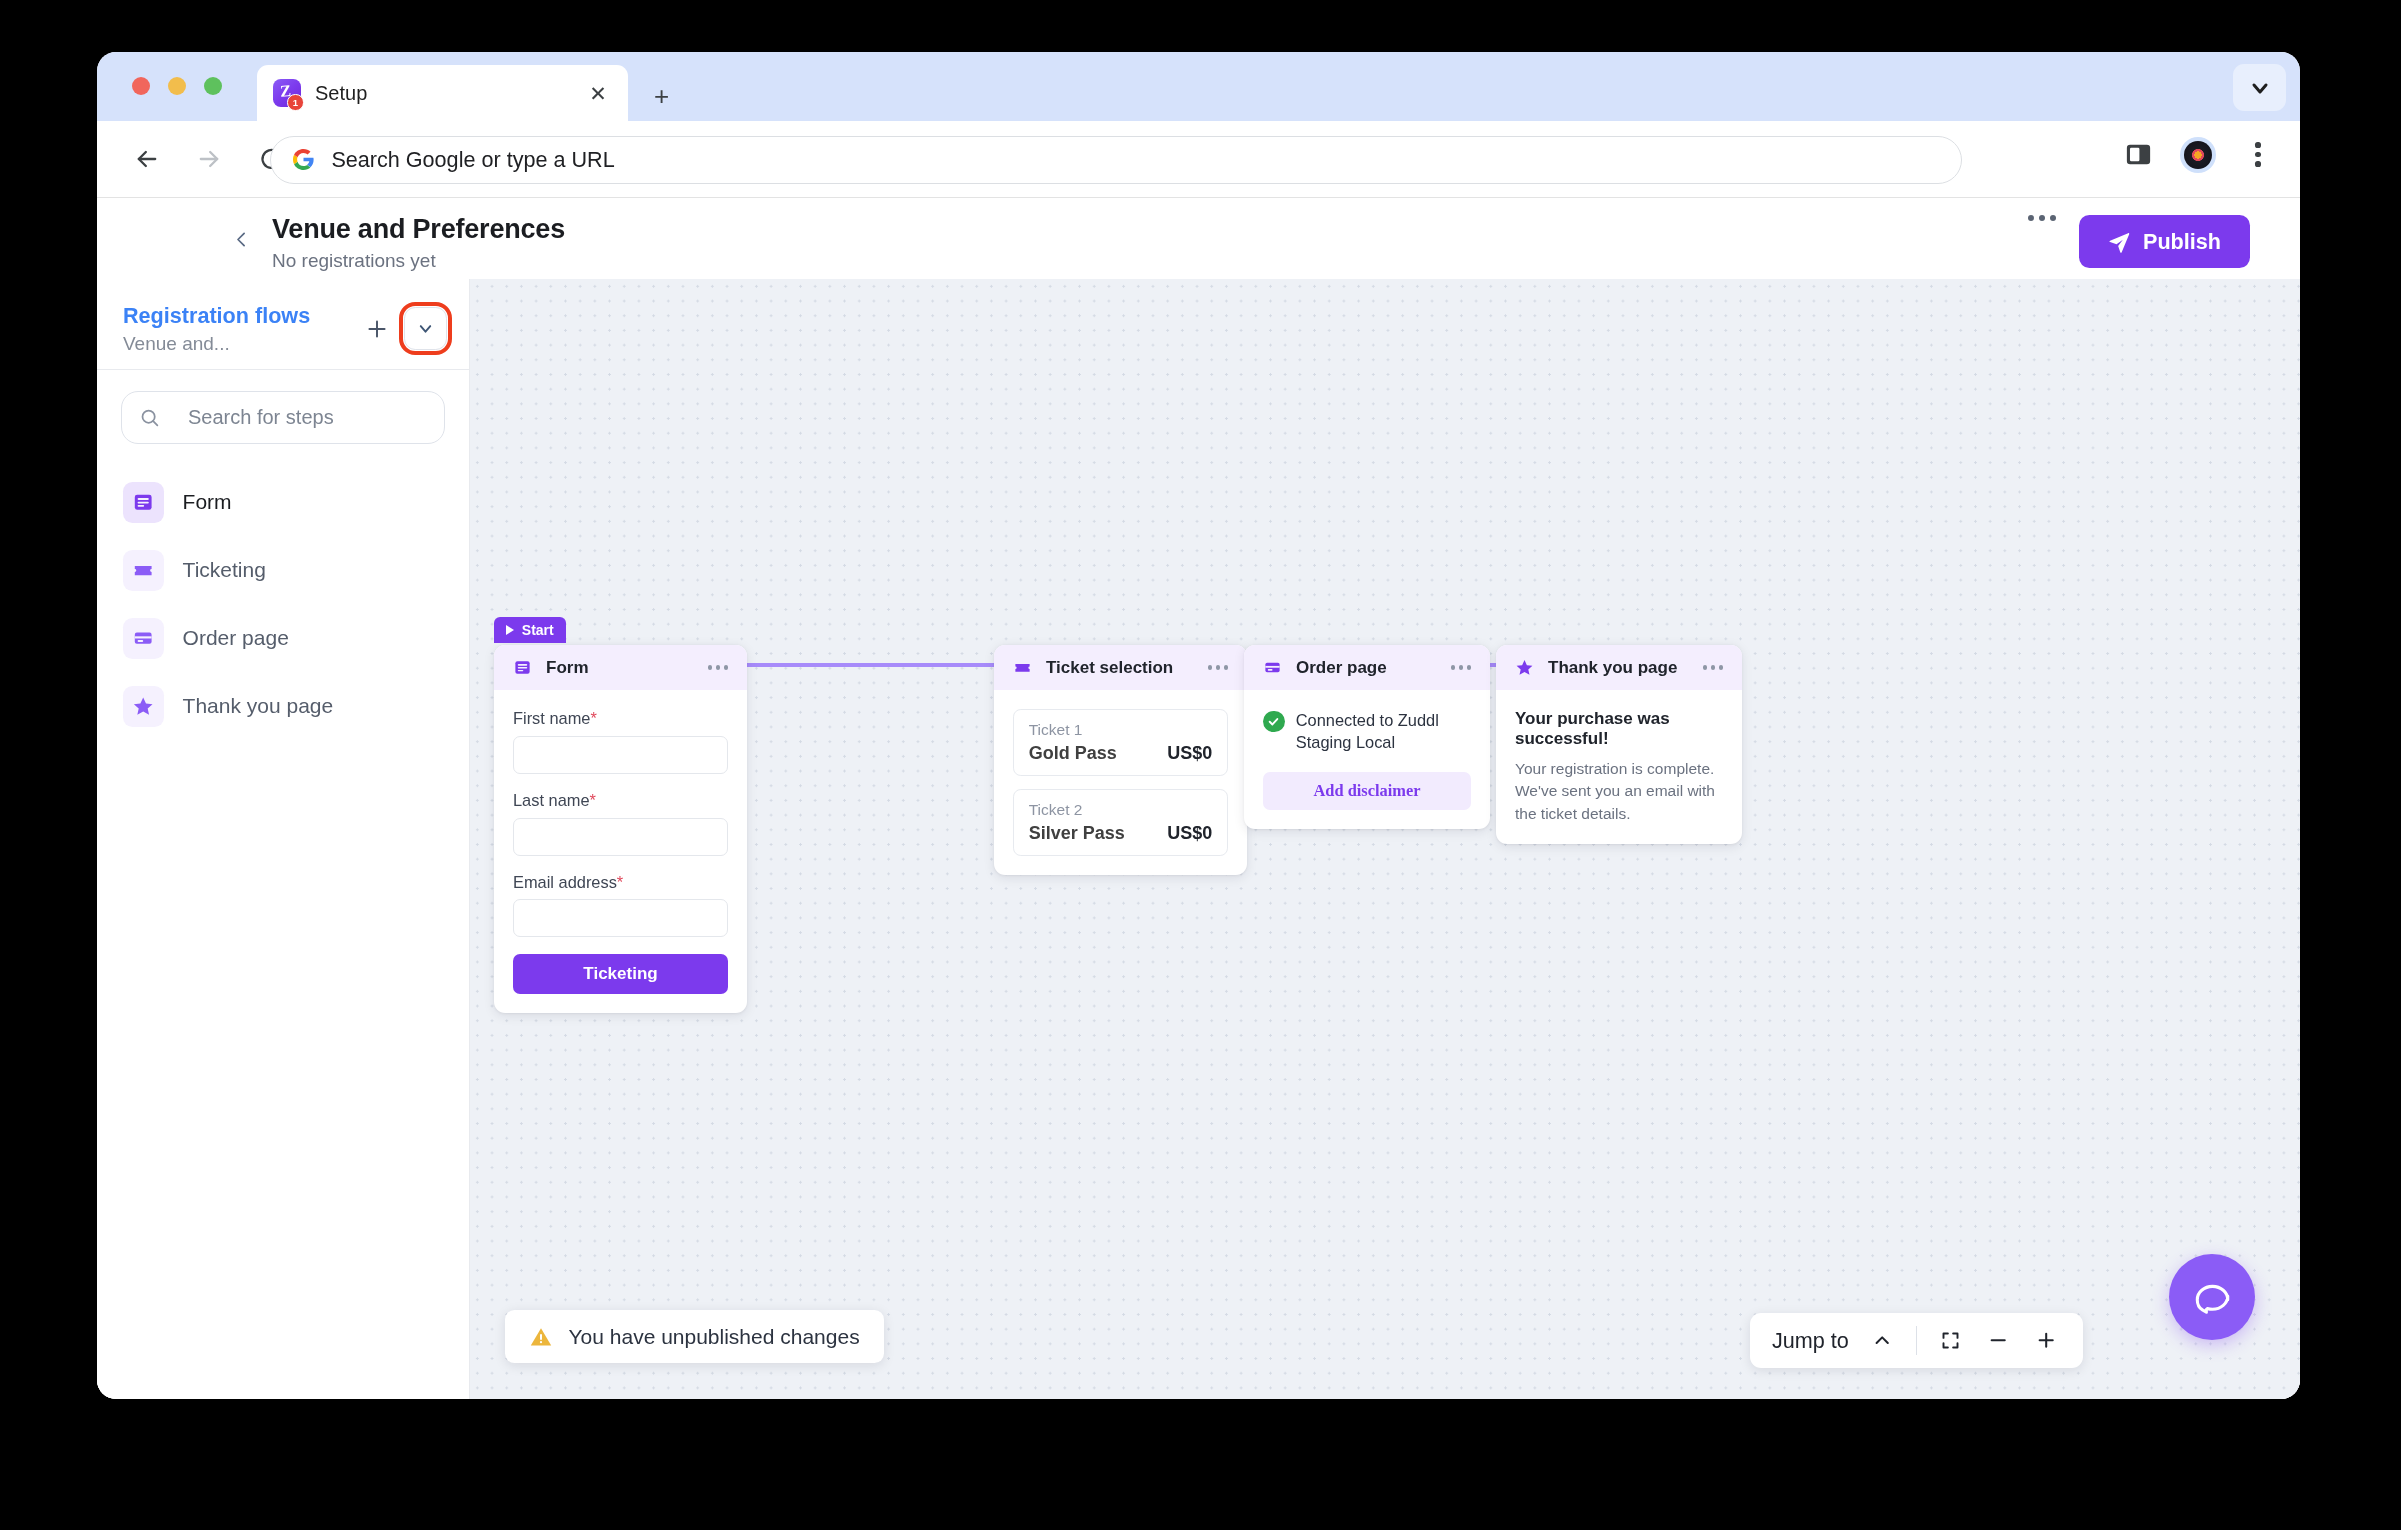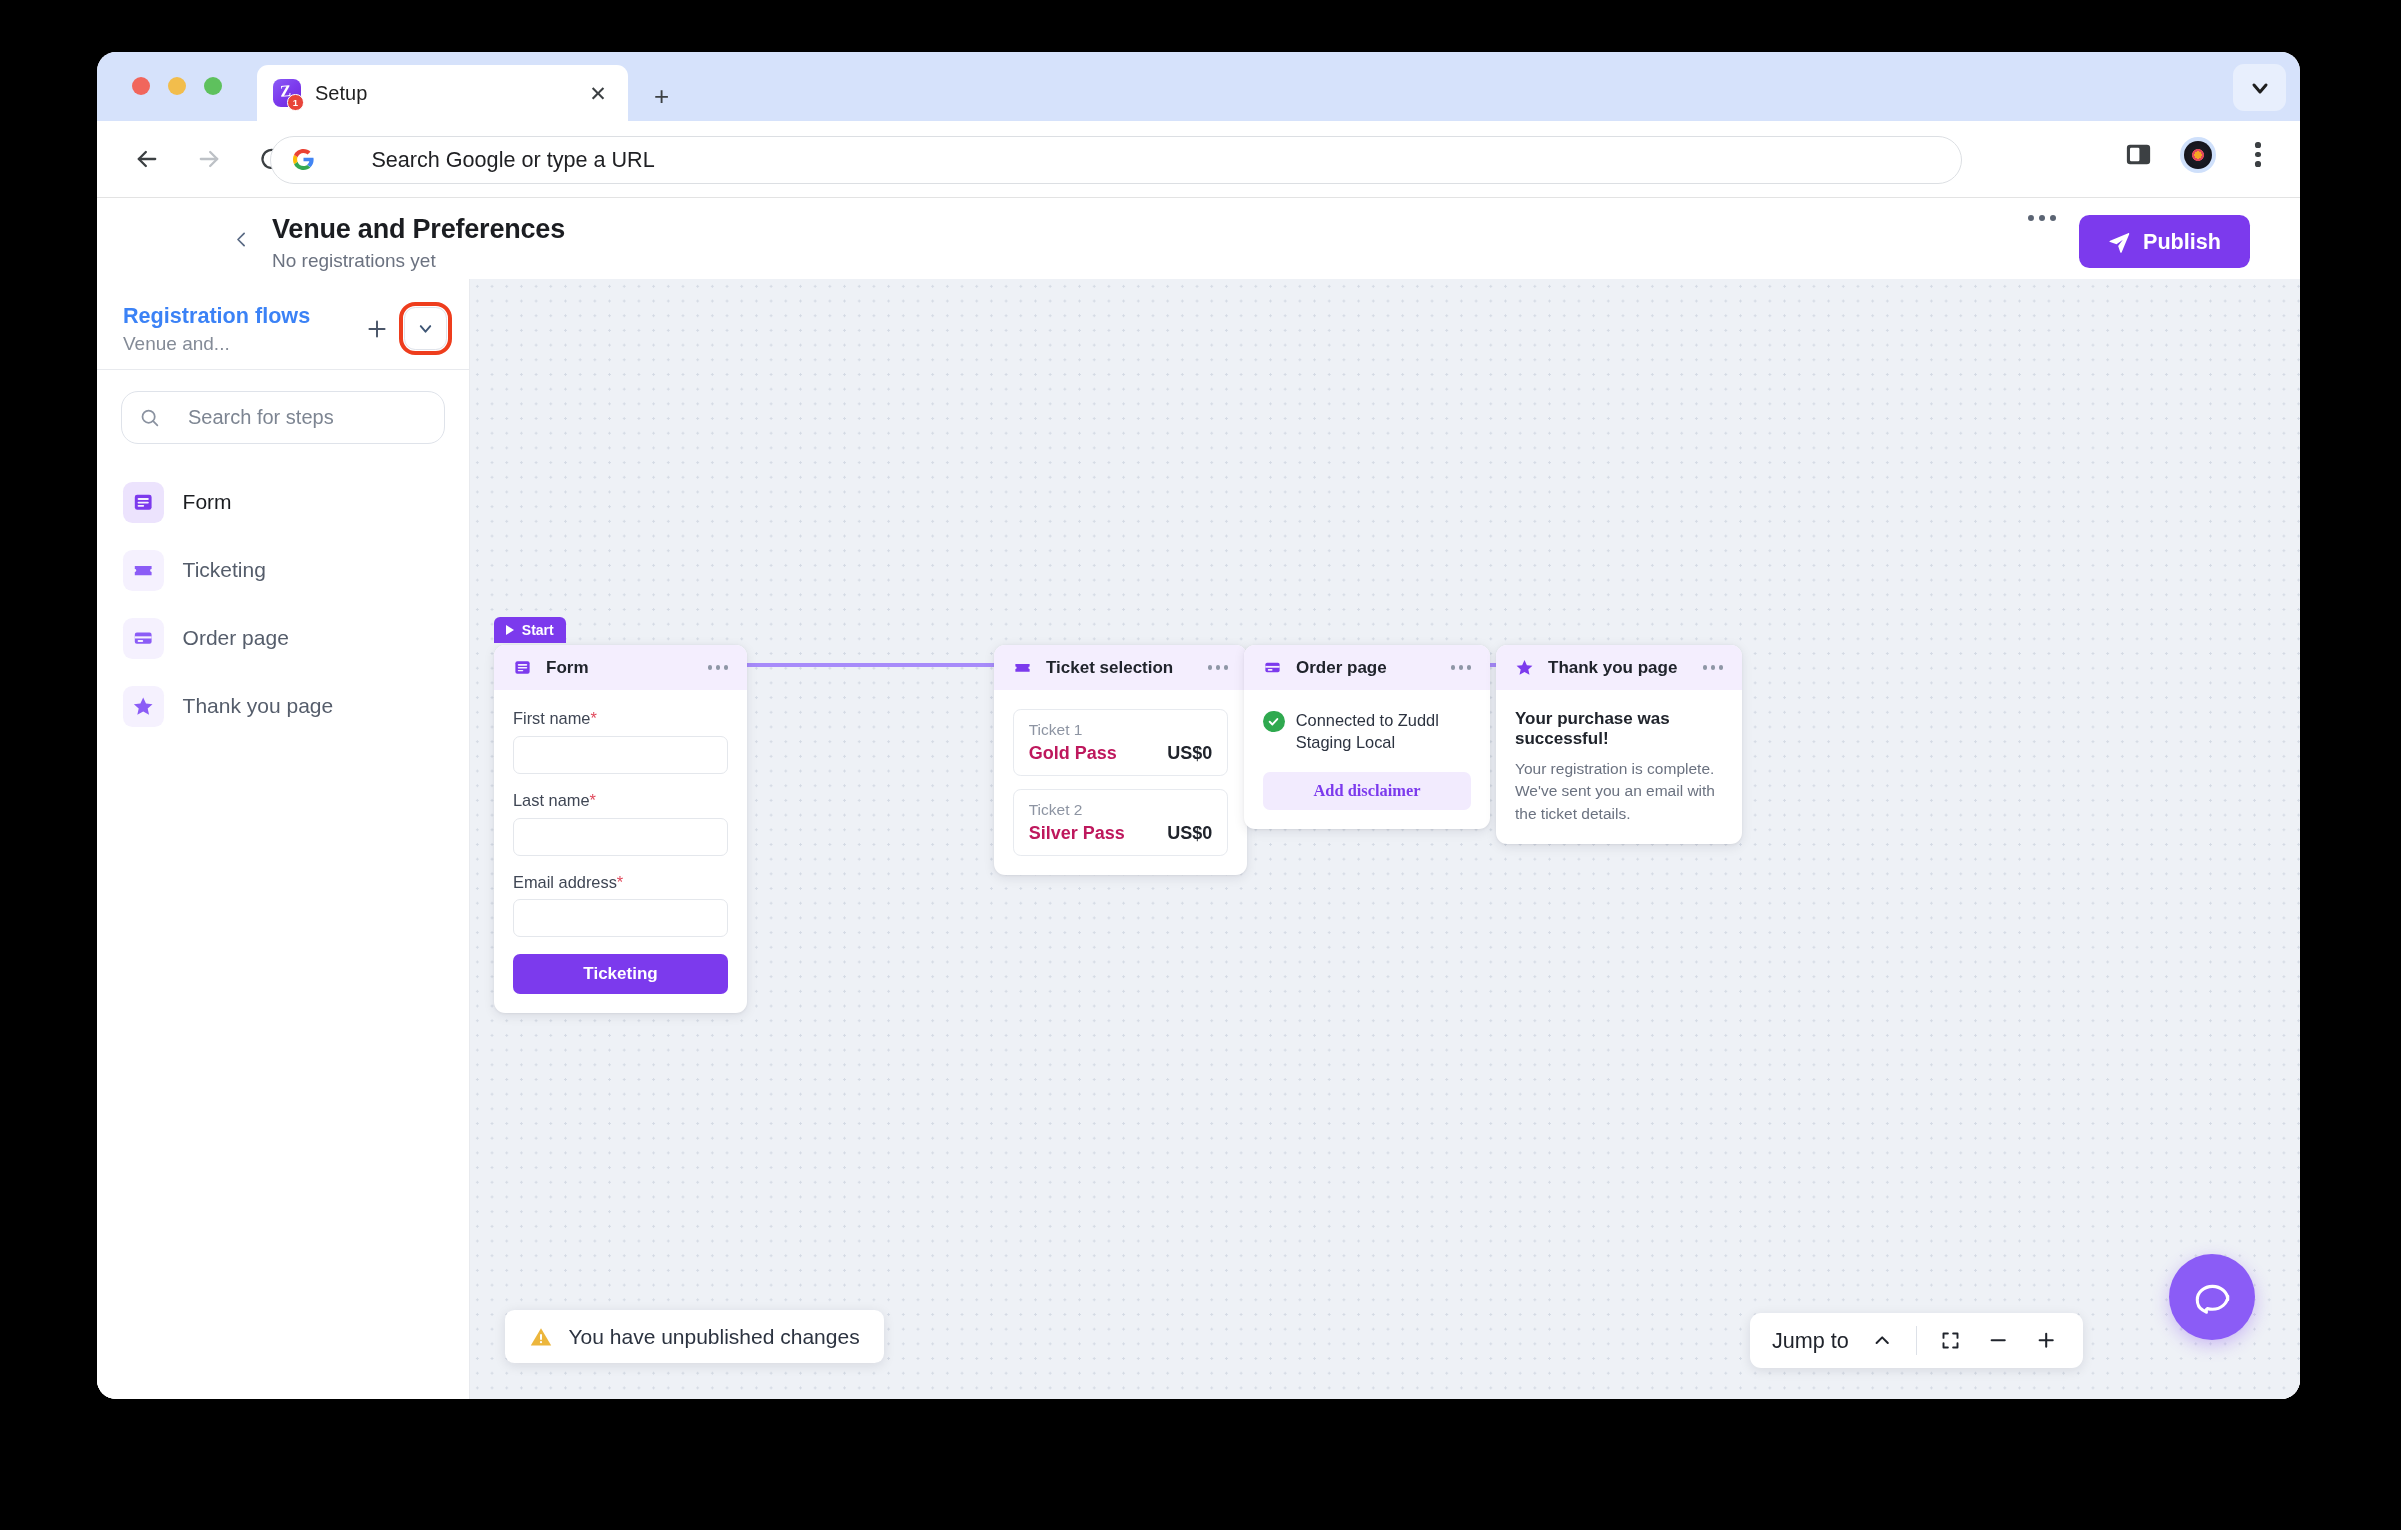--- a/index.html
+++ b/index.html
@@ -101,21 +101,20 @@
     border-radius: 50%;
   }
   .nav-btn:first-child { margin-left: 26px; }
   .omnibox {
     position: absolute; left: 173px; top: 14.7px;
     width: 1692px; height: 48px;
     border: 0.9px solid #dcdfe3; border-radius: 24px;
     background: #fff;
     display: flex; align-items: center;
     padding: 0 21px;
-    gap: 40px;
   }
   .omnibox .gicon { width: 23px; height: 23px; flex: 0 0 auto; }
   .omnibox .otext {
     margin-left: 16.4px; font-size: 21.6px; color: #202124;
     white-space: nowrap;
   }
   .tb-right {
     position: absolute; right: 24px; top: 15.5px;
     display: flex; align-items: center; gap: 24px;
   }
@@ -286,21 +285,21 @@
     font-size: 17px; font-weight: 600; margin-top: 8.6px;
   }
 
   .ticket-row {
     border: 0.9px solid #e7eaef; border-radius: 7.8px;
     padding: 11.2px 14.7px; margin-bottom: 13px;
   }
   .ticket-row:last-child { margin-bottom: 0; }
   .ticket-idx { font-size: 15.5px; color: #8d94a2; margin-bottom: 3.5px; }
   .ticket-line { display: flex; align-items: center; justify-content: space-between; }
-  .ticket-name { font-size: 18px; font-weight: 700; color: #be185d; }
+  .ticket-name { font-size: 18px; font-weight: 700; color: #404040; }
   .ticket-price { font-size: 18px; font-weight: 700; color: #20242c; }
 
   .connected-row { display: flex; align-items: flex-start; gap: 11.2px; }
   .check-circle {
     width: 21.6px; height: 21.6px; border-radius: 50%;
     background: #2fa94f; flex: 0 0 auto;
     display: flex; align-items: center; justify-content: center;
     margin-top: 1.7px;
   }
   .connected-text { font-size: 16.4px; color: #2c3340; line-height: 1.35; }

